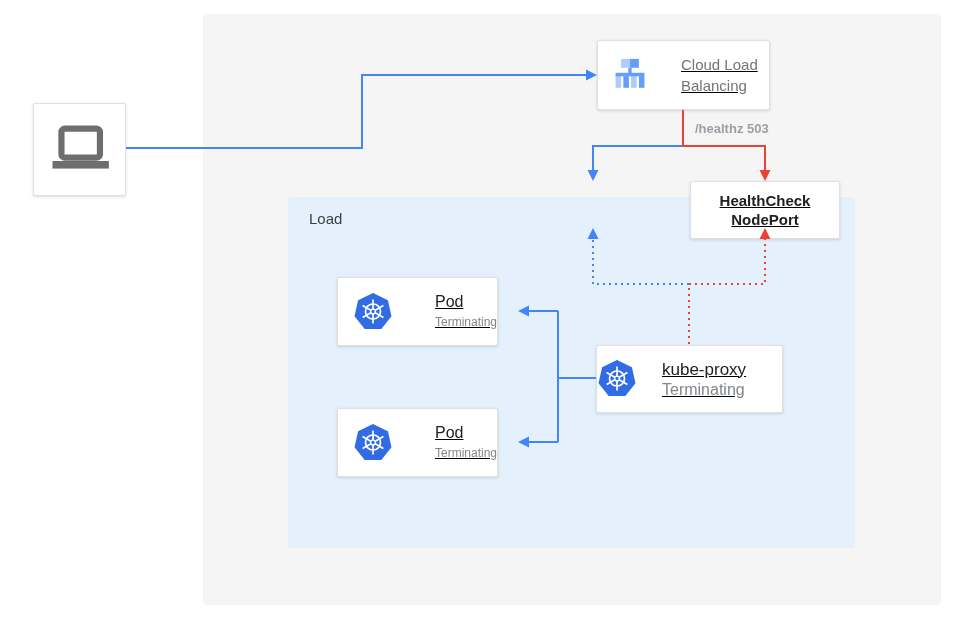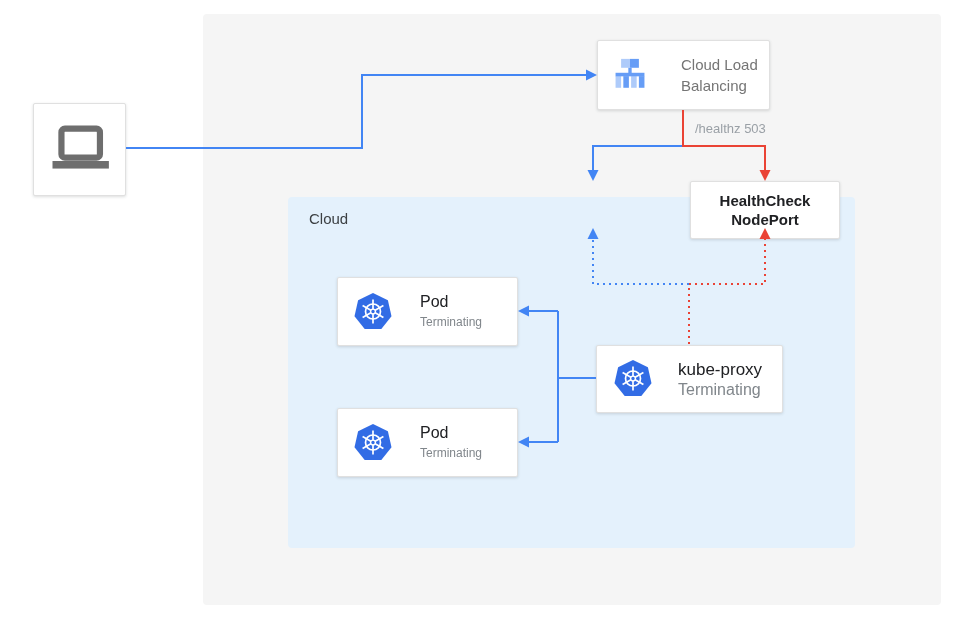--- a/index.html
+++ b/index.html
@@ -50,20 +50,21 @@
   }
   .card {
     position: absolute;
     background: #fff;
     border: 1px solid var(--box-border);
     border-radius: 2px;
     box-shadow: 0 1px 3px rgba(60,64,67,0.18);
     display: flex;
     align-items: center;
     z-index: 2;
+    text-decoration: underline;
   }
   .client-card {
     left: 33px; top: 103px;
     width: 93px; height: 93px;
     justify-content: center;
   }
   .clb-card {
     left: 597px; top: 40px;
     width: 173px; height: 70px;
     padding-left: 12px;
@@ -81,35 +82,35 @@
   }
   .nodeport-card { left: 518px; top: 181px; width: 150px; height: 46px; }
   .healthcheck-card { left: 690px; top: 181px; width: 150px; height: 58px; }
   .port-label {
     font-size: 15px;
     font-weight: bold;
     color: var(--text-dark);
     line-height: 19px;
     width: 116px;
   }
-  .pod-card { left: 337px; width: 181px; height: 69px; padding-left: 15px; }
+  .pod-card { left: 337px; width: 161px; height: 69px; padding-left: 15px; justify-content: space-between; }
   .pod-card-1 { top: 277px; }
   .pod-card-2 { top: 408px; }
   .pod-card .icon-wrap { margin-right: 27px; }
-  .kp-card { left: 596px; top: 345px; width: 187px; height: 68px; padding-left: 16px; }
+  .kp-card { left: 596px; top: 345px; width: 187px; height: 68px; padding-left: 0; }
   .kp-card .icon-wrap { margin-right: 25px; }
   .node-title { font-size: 16px; color: var(--text-dark); line-height: 21px; }
   .node-sub { font-size: 12px; color: var(--text-gray); line-height: 20px; }
   .kp-card .node-title { font-size: 17px; }
   .kp-card .node-sub { font-size: 16px; }
   .healthz-label {
     position: absolute;
     left: 695px; top: 121px;
     font-size: 13px;
-    font-weight: normal;
+    font-weight: bold;
     color: var(--healthz-gray);
     z-index: 2;
     white-space: nowrap;
   }
   .edges-overlay {
     position: absolute;
     left: 0; top: 0;
     width: 965px; height: 623px;
     z-index: 3;
     pointer-events: none;
@@ -123,21 +124,21 @@
   .icon-wrap { flex: 0 0 auto; display: flex; align-items: center; justify-content: center; }
 </style>
 </head>
 <body>
 
 <div class="canvas">
 
   <div class="bg-panel"></div>
 
   <div class="nodes-panel">
-    <div class="nodes-label">Cloud</div>
+    <div class="nodes-label">Load</div>
   </div>
 
   <div class="card client-card">
     <span class="icon-wrap">
       <svg width="66" height="66" viewBox="0 0 48 48" aria-hidden="true">
         <rect x="10.5" y="8.5" width="28" height="21" rx="2.5" fill="none" stroke="#6E6E6E" stroke-width="4.5"></rect>
         <rect x="4" y="32" width="41" height="5.5" fill="#6E6E6E"></rect>
       </svg>
     </span>
   </div>

